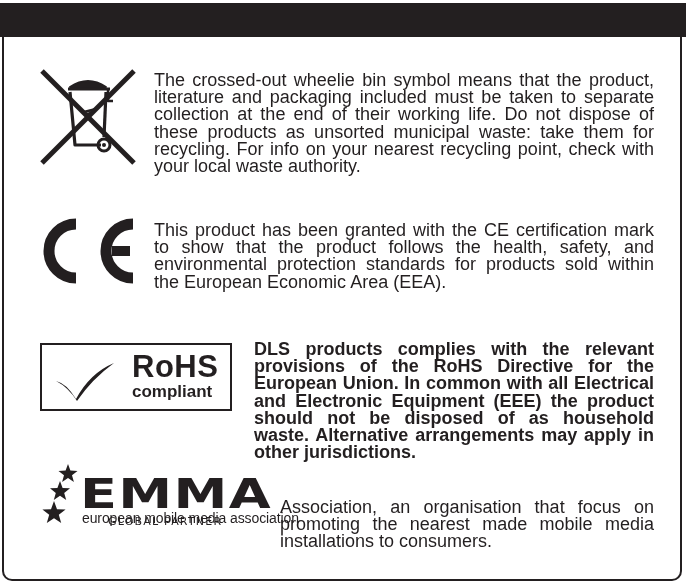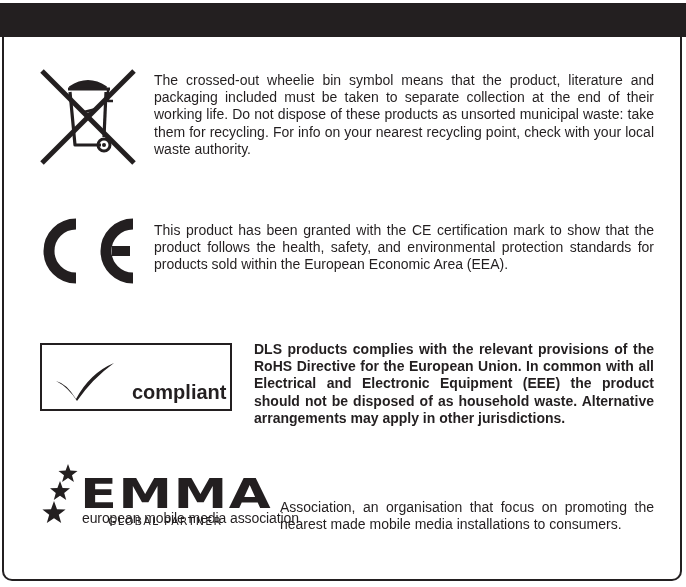--- a/index.html
+++ b/index.html
@@ -2,28 +2,28 @@
 <html><head>
 <meta charset="utf-8">
 <style>
   html, body { margin: 0; padding: 0; background: #ffffff; }
   body { width: 686px; height: 587px; position: relative; overflow: hidden;
          font-family: "Liberation Sans", sans-serif; color: #231f20; }
   .frame { position: absolute; left: 2px; top: 3px; width: 680px; height: 578px;
            border: 2.5px solid #231f20; border-top: none; border-radius: 0 0 10px 10px;
            box-sizing: border-box; }
   .header-bar { position: absolute; left: 0; top: 3px; width: 686px; height: 34px; background: #231f20; }
-  .para { position: absolute; font-size: 14px; line-height: 17.2px; text-align: justify;
+  .para { position: absolute; font-size: 18px; line-height: 17.2px; text-align: justify;
           text-align-last: left; color: #231f20; margin: 0; }
   .icon { position: absolute; }
   .rohs-box { position: absolute; left: 40px; top: 343px; width: 192px; height: 68px;
               border: 2px solid #231f20; box-sizing: border-box; }
   .rohs-title { position: absolute; left: 90px; top: 6px; font-weight: bold; font-size: 31px;
                 letter-spacing: 0.5px; line-height: 32px; color: #231f20; }
-  .rohs-sub { position: absolute; left: 90px; top: 38px; font-weight: bold; font-size: 20px;
+  .rohs-sub { position: absolute; left: 90px; top: 38px; font-weight: bold; font-size: 17px;
               line-height: 18px; color: #231f20; }
   .emma-word { position: absolute; left: 80px; top: 474px; font-family: "DejaVu Sans", sans-serif;
                font-weight: bold; font-size: 41px; line-height: 40px; letter-spacing: 1px;
                color: #231f20; transform: scaleX(1.32); transform-origin: left top; }
   .emma-sub { position: absolute; left: 82px; top: 512px; font-size: 14px; line-height: 12px; color: #231f20; letter-spacing: -0.1px; }
   .emma-partner { position: absolute; left: 108px; top: 515px; font-family: "DejaVu Sans", sans-serif;
                   font-weight: normal; font-size: 11px; line-height: 13px; letter-spacing: 1.2px; color: #231f20; }
 </style>
 </head>
 <body>
@@ -62,20 +62,21 @@
     <rect x="74" y="30" width="18" height="10" fill="#231f20"></rect>
   </svg>
   <p class="para" style="left:154px; top:222px; width:500px;">This product has been granted with the CE certification mark to show that the product follows the health, safety, and environmental protection standards for products sold within the European Economic Area (EEA).</p>
 </div>
 
 <div>
   <div class="rohs-box">
     <svg class="icon" style="left:12px; top:16px;" width="62" height="42" viewBox="0 0 62 42">
       <path d="M2 20 Q12 22 22 38 Q36 12 60 2 Q38 18 23 40 Q14 26 2 20 Z" fill="#231f20"></path>
     </svg>
+    <div class="rohs-title">RoHS</div>
     <div class="rohs-sub">compliant</div>
   </div>
   <p class="para" style="left:254px; top:341px; width:400px;font-weight:bold;">DLS products complies with the relevant provisions of the RoHS Directive for the European Union. In common with all Electrical and Electronic Equipment (EEE) the product should not be disposed of as household waste. Alternative arrangements may apply in other jurisdictions.</p>
 </div>
 
 <div>
   <svg class="icon" style="left:38px; top:464px;" width="46" height="68" viewBox="0 0 46 68">
     <g fill="#231f20">
       <polygon points="30,0 32.4,6.6 39.5,6.9 34,11.3 35.9,18 30,14 24.1,18 26,11.3 20.5,6.9 27.6,6.6"></polygon>
       <polygon points="22,17 24.6,24 32,24.3 26.2,28.9 28.2,36 22,31.8 15.8,36 17.8,28.9 12,24.3 19.4,24"></polygon>

